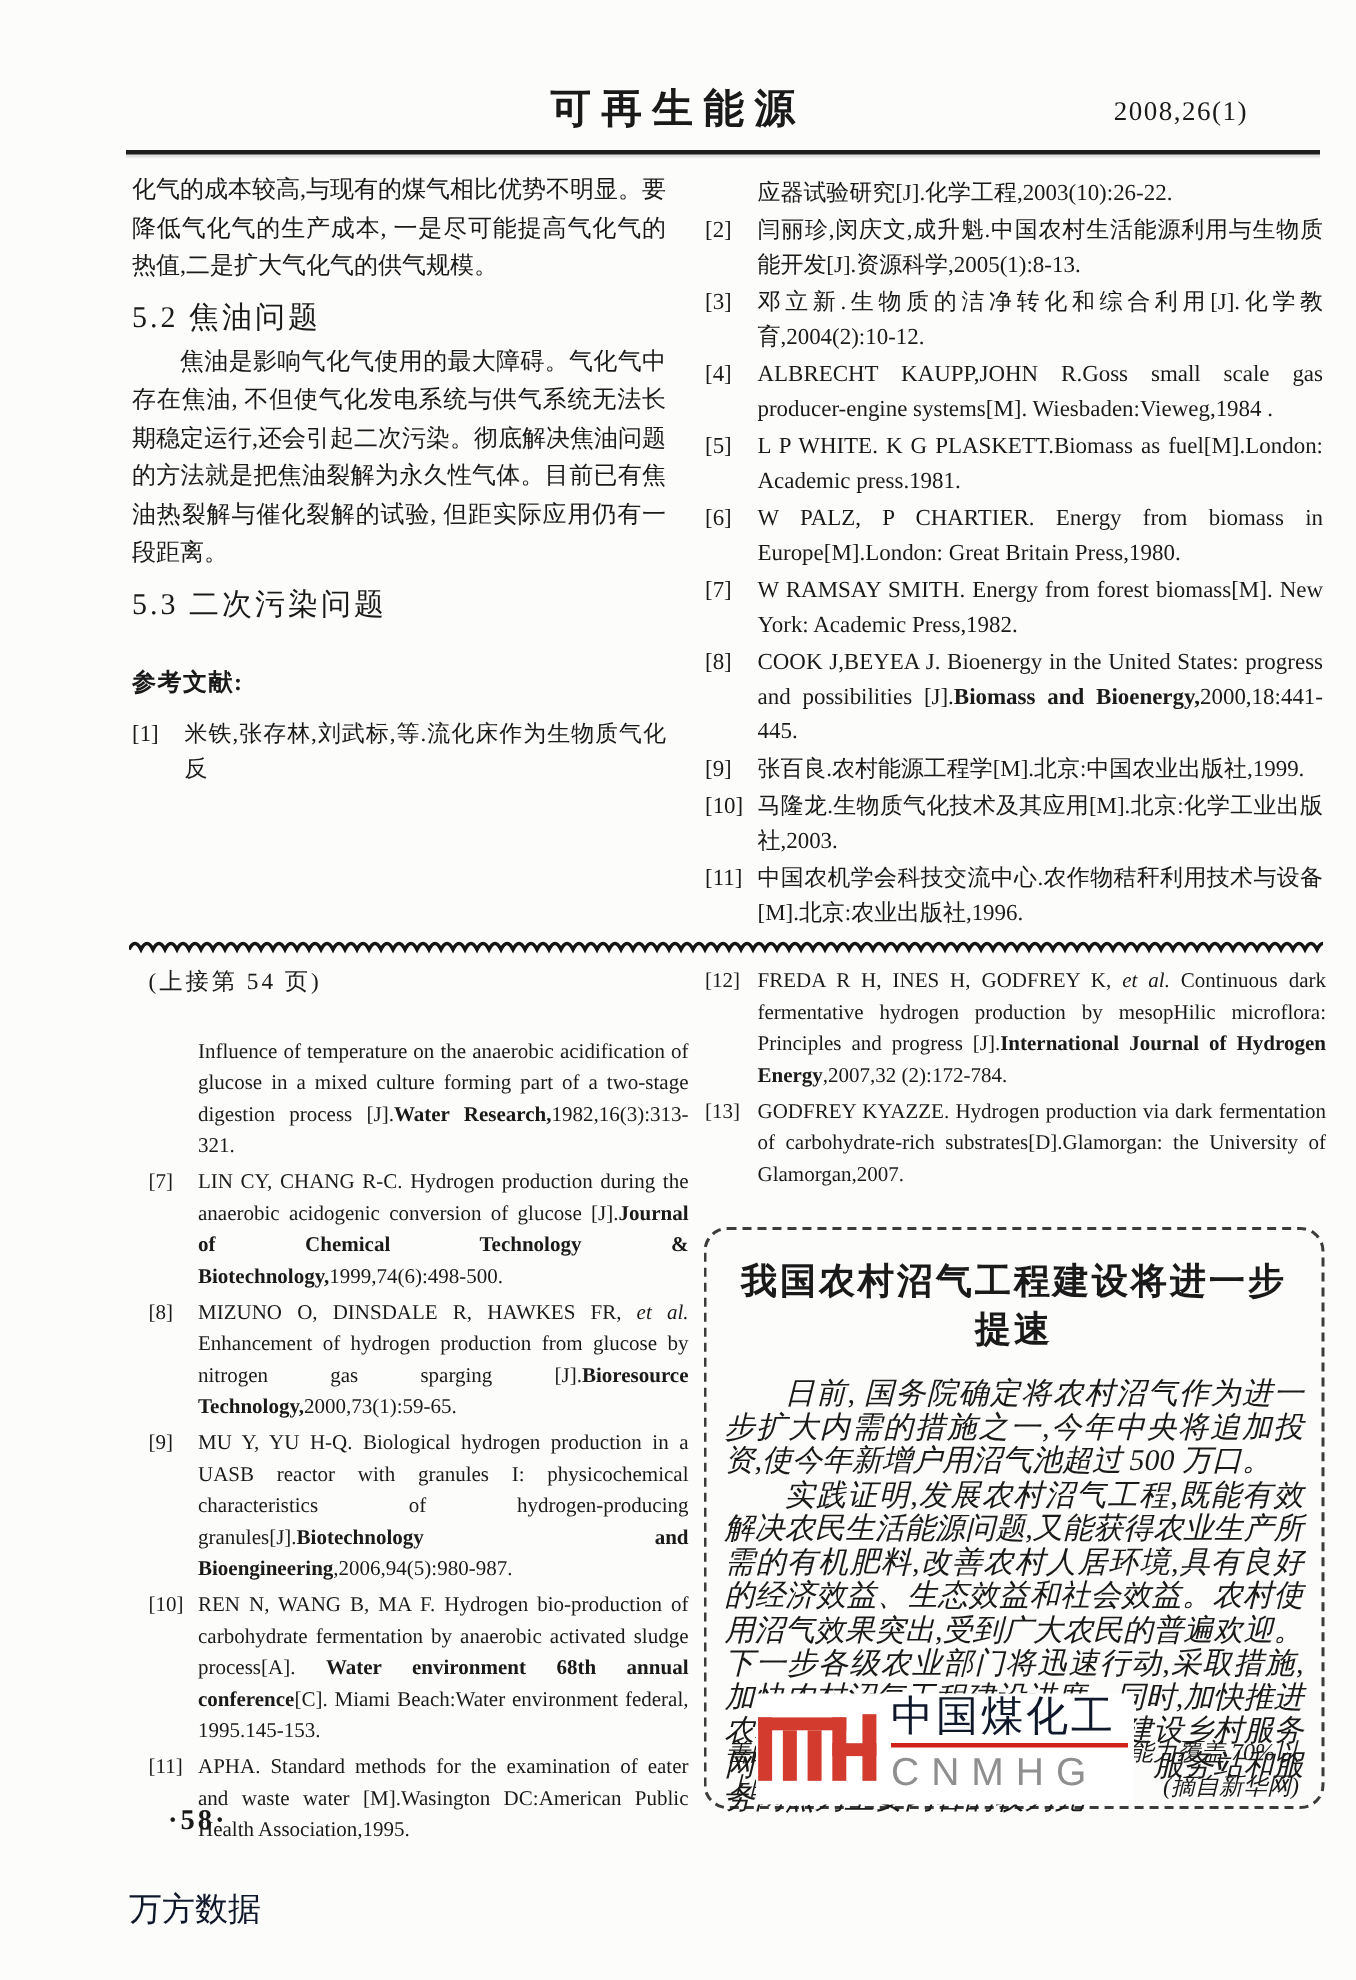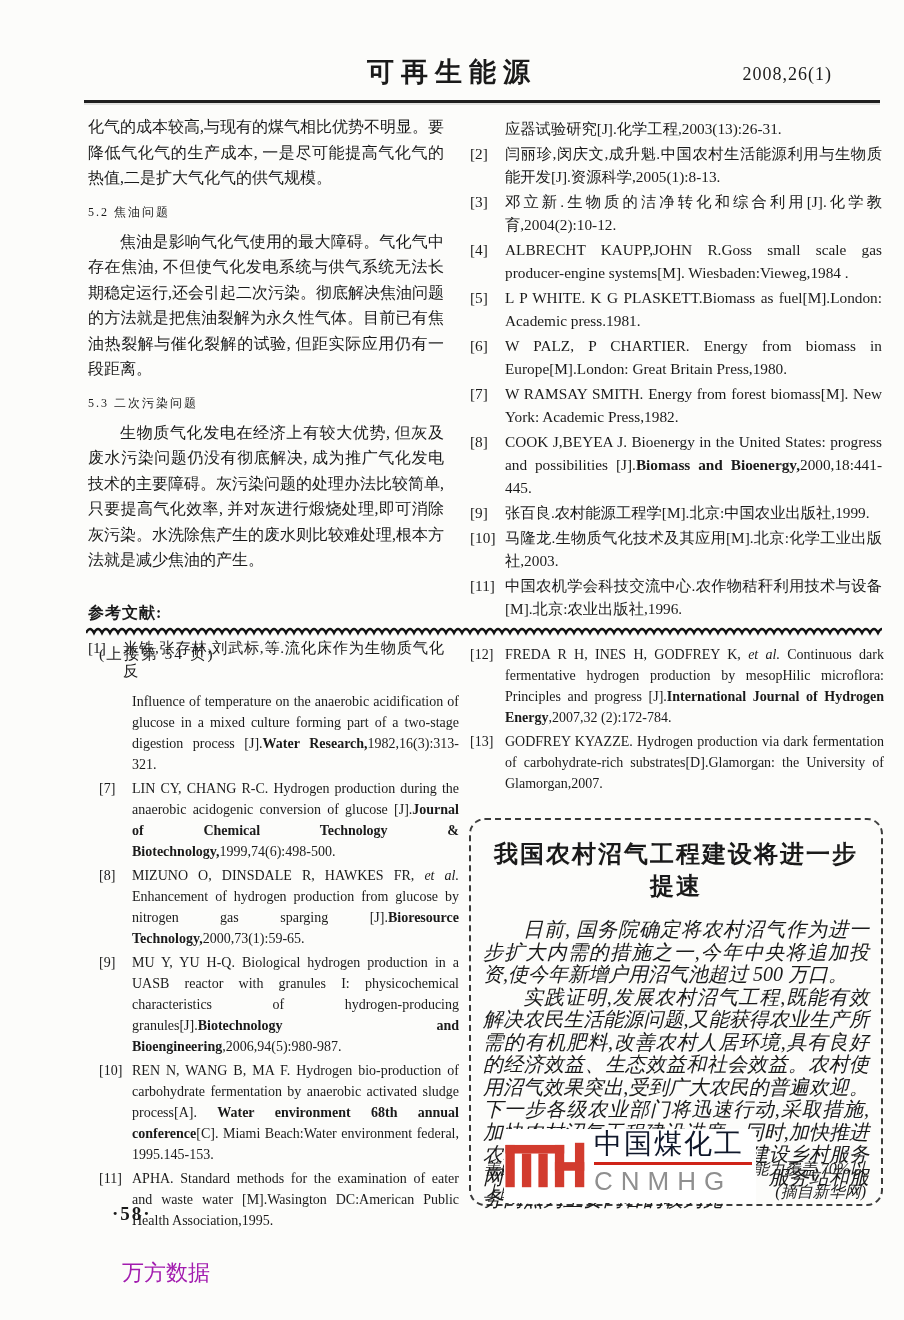--- a/index.html
+++ b/index.html
@@ -19,21 +19,21 @@
 
   
   .col{position:absolute;}
   .col-lt{left:88px; top:114px; width:356px;}
   .col-rt{left:470px; top:117px; width:412px;}
   .col-lb{left:99px; top:644px; width:360px;}
   .col-rb{left:470px; top:644px; width:414px;}
 
   .body-p{font-size:16px; line-height:25.5px; text-align:justify; margin:0;}
   .body-p.ind{text-indent:2em;}
-  .sec-h{font-size:12px; line-height:24px; margin:9px 0 5px; letter-spacing:2px;}
+  .sec-h{font-size:20px; line-height:24px; margin:9px 0 5px; letter-spacing:2px;}
   .refs-h{font-size:16px; font-weight:bold; margin:30px 0 12px; letter-spacing:1px;}
 
   .ref{display:flex; margin:0 0 2px 0;}
   .ref .num{flex:none; width:35px; white-space:nowrap;}
   .ref .txt{flex:1; text-align:justify;}
   .col-lt .ref, .col-rt .ref{font-size:15.3px; line-height:23px;}
   .col-lb .ref, .col-rb .ref{font-size:14px; line-height:21px; margin-bottom:3px;}
   .col-lb .ref .num{width:33px;}
   .b{font-weight:bold;}
   .i{font-style:italic;}
@@ -60,53 +60,52 @@
     background:#ffffff; z-index:5; display:flex; align-items:flex-start;
   }
   .wm-logo{flex:none; margin-top:4px;}
   .wm-text{margin-left:4px;}
   .wm-cn{font-family:"Liberation Sans",sans-serif; font-size:28px; line-height:30px; color:#0f172a; letter-spacing:2px; white-space:nowrap;}
   .wm-underline{width:158px; height:3px; background:#cf2318; margin:3px 0 2px;}
   .wm-en{font-family:"Liberation Sans",sans-serif; font-size:26px; line-height:28px; color:#8f8f8f; letter-spacing:8px; white-space:nowrap;}
 
   
   .page-num{position:absolute; left:112px; top:1203px; font-size:19px; font-weight:bold; letter-spacing:2px;}
-  .wanfang{position:absolute; left:86px; top:1258px; font-size:22px; color:#a21caf; font-family:Liberation Sans, sans-serif;margin-left:36px;}
+  .wanfang{position:absolute; left:86px; top:1258px; font-size:22px; color:#0f172a; font-family:Liberation Sans, sans-serif;}
 </style>
 </head>
 <body>
 
 <div class="page">
 
   <div class="journal-title">可再生能源</div>
   <div class="issue">2008,26(1)</div>
   <div class="head-rule"></div>
 
   <div class="col col-lt">
     <p class="body-p">化气的成本较高,与现有的煤气相比优势不明显。要降低气化气的生产成本, 一是尽可能提高气化气的热值,二是扩大气化气的供气规模。</p>
     <div class="sec-h">5.2  焦油问题</div>
     <p class="body-p ind">焦油是影响气化气使用的最大障碍。气化气中存在焦油, 不但使气化发电系统与供气系统无法长期稳定运行,还会引起二次污染。彻底解决焦油问题的方法就是把焦油裂解为永久性气体。目前已有焦油热裂解与催化裂解的试验, 但距实际应用仍有一段距离。</p>
     <div class="sec-h">5.3  二次污染问题</div>
-    <p class="body-p ind">生物质气化发电在经济上有较大优势, 但灰及废水污染问题仍没有彻底解决, 成为推广气化发电技术的主要障碍。灰污染问题的处理办法比较简单, 只要提高气化效率, 并对灰进行煅烧处理,即可消除灰污染。水洗除焦产生的废水则比较难处理,根本方法就是减少焦油的产生。</p>
     <div class="refs-h">参考文献:</div>
     <div>
 
         <div class="ref">
           <span class="num">[1]</span>
           <span class="txt"><span>米铁,张存林,刘武标,等.流化床作为生物质气化反</span></span>
         </div>
       </div>
   </div>
 
   <div class="col col-rt">
     <div>
 
         <div class="ref">
           <span class="num"></span>
-          <span class="txt"><span>应器试验研究[J].化学工程,2003(13):26-31.</span></span>
+          <span class="txt"><span>应器试验研究[J].化学工程,2003(10):26-22.</span></span>
         </div>
 
         <div class="ref">
           <span class="num">[2]</span>
           <span class="txt"><span>闫丽珍,闵庆文,成升魁.中国农村生活能源利用与生物质能开发[J].资源科学,2005(1):8-13.</span></span>
         </div>
 
         <div class="ref">
           <span class="num">[3]</span>
           <span class="txt"><span>邓立新.生物质的洁净转化和综合利用[J].化学教育,2004(2):10-12.</span></span>

